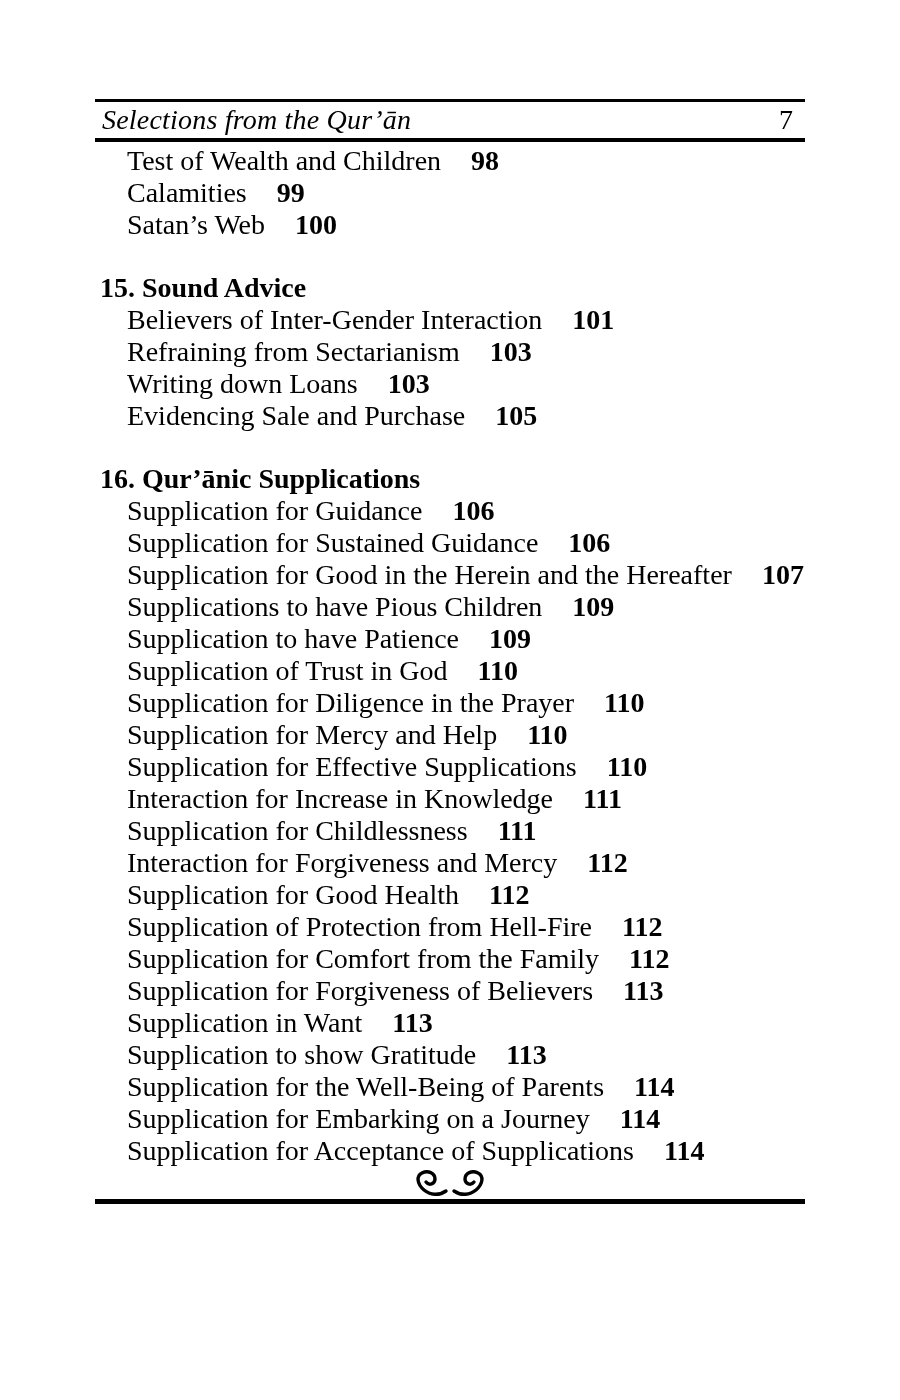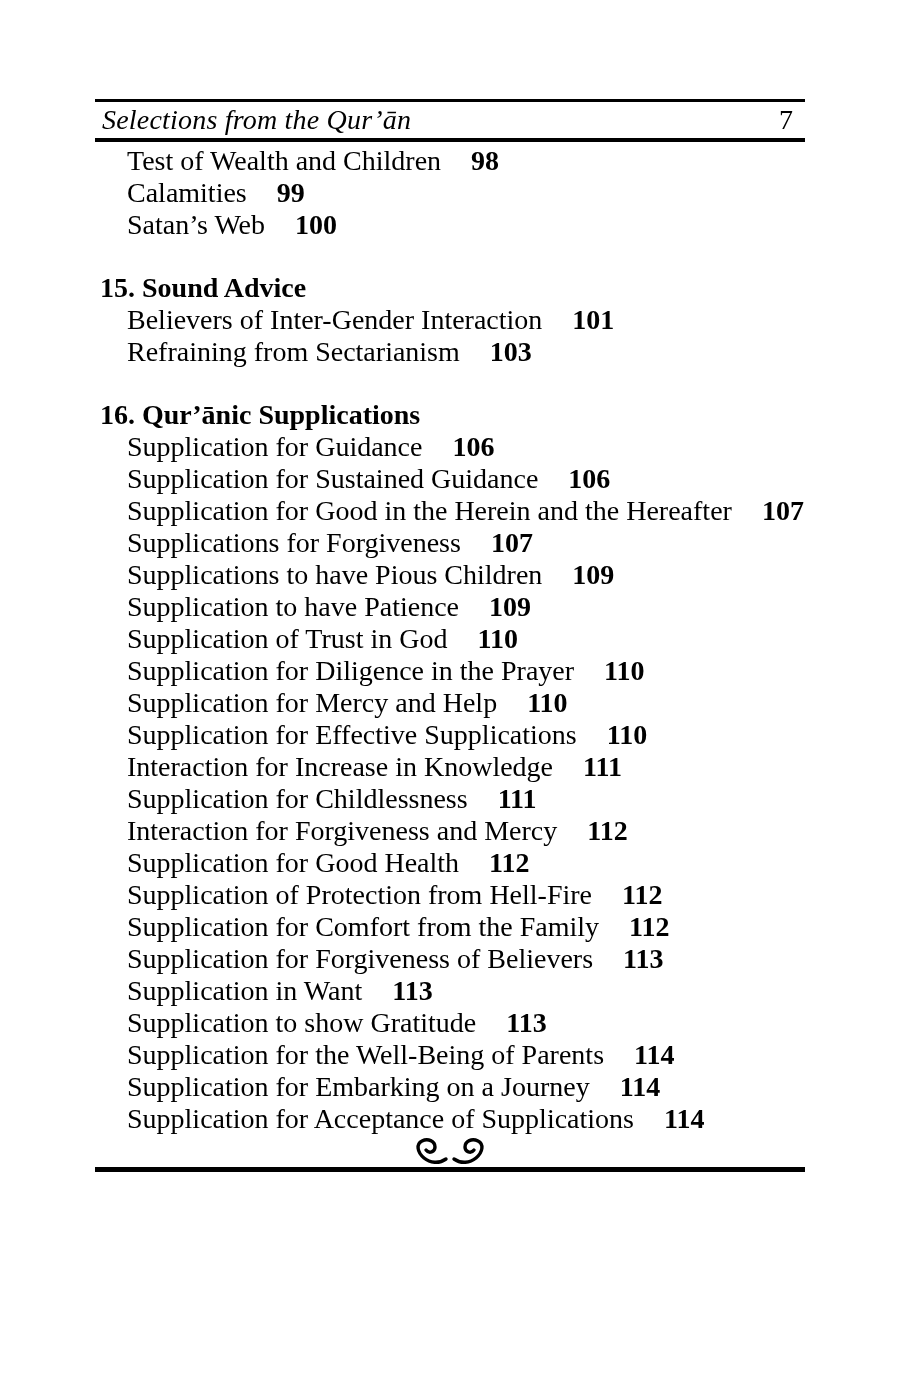--- a/index.html
+++ b/index.html
@@ -91,27 +91,28 @@
     <div class="toc" id="toc">
         <section class="toc-section">
           <div class="toc-row"><span class="toc-title">Test of Wealth and Children</span><span class="toc-page">98</span></div>
           <div class="toc-row"><span class="toc-title">Calamities</span><span class="toc-page">99</span></div>
           <div class="toc-row"><span class="toc-title">Satan’s Web</span><span class="toc-page">100</span></div>
         </section>
         <section class="toc-section with-heading">
           <div class="toc-heading">15. Sound Advice</div>
           <div class="toc-row"><span class="toc-title">Believers of Inter-Gender Interaction</span><span class="toc-page">101</span></div>
           <div class="toc-row"><span class="toc-title">Refraining from Sectarianism</span><span class="toc-page">103</span></div>
+          <div class="toc-row"><span class="toc-title">Writing down Loans</span><span class="toc-page">103</span></div>
+          <div class="toc-row"><span class="toc-title">Evidencing Sale and Purchase</span><span class="toc-page">105</span></div>
         </section>
         <section class="toc-section with-heading">
           <div class="toc-heading">16. Qur’ānic Supplications</div>
           <div class="toc-row"><span class="toc-title">Supplication for Guidance</span><span class="toc-page">106</span></div>
           <div class="toc-row"><span class="toc-title">Supplication for Sustained Guidance</span><span class="toc-page">106</span></div>
           <div class="toc-row"><span class="toc-title">Supplication for Good in the Herein and the Hereafter</span><span class="toc-page">107</span></div>
-          <div class="toc-row"><span class="toc-title">Supplications for Forgiveness</span><span class="toc-page">107</span></div>
           <div class="toc-row"><span class="toc-title">Supplications to have Pious Children</span><span class="toc-page">109</span></div>
           <div class="toc-row"><span class="toc-title">Supplication to have Patience</span><span class="toc-page">109</span></div>
           <div class="toc-row"><span class="toc-title">Supplication of Trust in God</span><span class="toc-page">110</span></div>
           <div class="toc-row"><span class="toc-title">Supplication for Diligence in the Prayer</span><span class="toc-page">110</span></div>
           <div class="toc-row"><span class="toc-title">Supplication for Mercy and Help</span><span class="toc-page">110</span></div>
           <div class="toc-row"><span class="toc-title">Supplication for Effective Supplications</span><span class="toc-page">110</span></div>
           <div class="toc-row"><span class="toc-title">Interaction for Increase in Knowledge</span><span class="toc-page">111</span></div>
           <div class="toc-row"><span class="toc-title">Supplication for Childlessness</span><span class="toc-page">111</span></div>
           <div class="toc-row"><span class="toc-title">Interaction for Forgiveness and Mercy</span><span class="toc-page">112</span></div>
           <div class="toc-row"><span class="toc-title">Supplication for Good Health</span><span class="toc-page">112</span></div>

